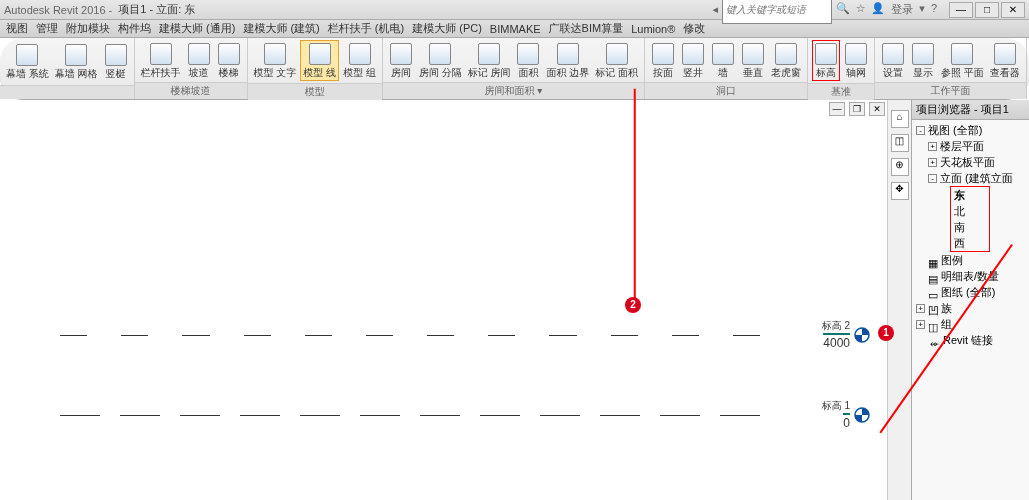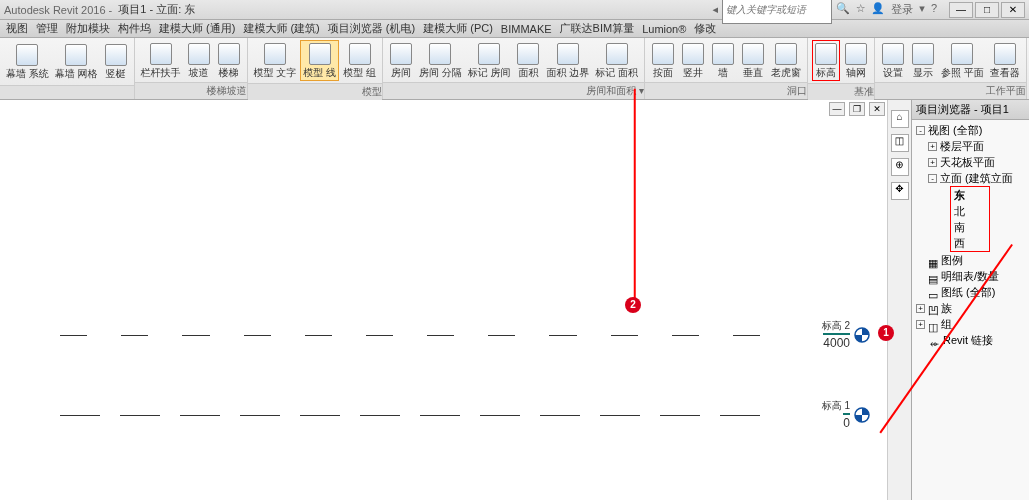--- a/index.html
+++ b/index.html
@@ -8,29 +8,29 @@
 .app-title{color:#666;font-size:11px;}
 .doc-title{color:#333;margin-left:6px;}
 .titlebar-right{margin-left:auto;display:flex;align-items:center;gap:4px;}
 .search-box{width:110px;height:28px;border:1px solid #888;background:#fff;font-size:10px;padding:0 3px;color:#888;font-style:italic;}
 .top-icons{display:flex;gap:6px;color:#666;}
 .top-icons span{cursor:pointer;}
 .win-btns{display:flex;gap:2px;margin-left:8px;}
 .win-btn{width:24px;height:16px;border:1px solid #aaa;background:#e8e8e8;text-align:center;line-height:14px;font-size:10px;cursor:pointer;}
 .menubar{height:18px;background:linear-gradient(#e0e0e0,#d0d0d0);display:flex;align-items:center;padding:0 6px;gap:8px;border-bottom:1px solid #aaa;text-align:center;}
 .menubar span{color:#333;font-size:11px;cursor:pointer;}
-.ribbon{height:62px;background:linear-gradient(#f5f5f5,#e8e8e8);border-bottom:1px solid #aaa;display:flex;}
+.ribbon{height:62px;background:linear-gradient(#f5f5f5,#e8e8e8);border-bottom:1px solid #aaa;display:flex;border-radius:23px;}
 .ribbon-group{border-right:1px solid #ccc;display:flex;flex-direction:column;}
 .ribbon-buttons{display:flex;flex:1;align-items:center;padding:2px 4px;gap:2px;}
 .ribbon-btn{display:flex;flex-direction:column;align-items:center;justify-content:center;min-width:28px;cursor:pointer;padding:2px;}
 .ribbon-btn.active{background:#ffe9a8;border:1px solid #e8a030;}
 .ribbon-btn.highlight{border:1px solid red;}
 .ribbon-icon{width:22px;height:22px;border:1px solid #888;background:linear-gradient(#fff,#d0e0f0);border-radius:2px;}
 .ribbon-label{font-size:10px;color:#333;margin-top:2px;text-align:center;line-height:11px;}
-.ribbon-group-label{font-size:10px;color:#666;text-align:right;padding:1px 0;background:#e0e0e0;border-top:1px solid #ccc;}
+.ribbon-group-label{font-size:10px;color:#666;text-align:center;padding:1px 0;background:#e0e0e0;border-top:1px solid #ccc;}
 .workspace{position:absolute;top:100px;left:0;right:0;bottom:0;display:flex;}
 .canvas{flex:1;background:#fff;position:relative;overflow:hidden;}
 .level-line{position:absolute;left:60px;height:1px;display:flex;align-items:center;}
 .dash{width:40px;height:1px;background:#333;margin-right:20px;}
 .level-label{position:absolute;right:-70px;top:-16px;font-size:10px;color:#333;}
 .level-val{position:absolute;right:-70px;top:-2px;font-size:12px;color:#333;border-top:2px solid #0f766e;padding-top:1px;}
 .level-marker{position:absolute;right:-90px;top:-8px;width:16px;height:16px;}
 .side-toolbar{width:24px;background:#f0f0f0;border-left:1px solid #ccc;display:flex;flex-direction:column;align-items:center;padding-top:10px;gap:6px;}
 .side-tool{width:18px;height:18px;border:1px solid #aaa;background:#fff;cursor:pointer;font-size:10px;text-align:center;}
 .browser{width:118px;background:#f8f8f8;border-left:1px solid #aaa;display:flex;flex-direction:column;}
@@ -71,21 +71,21 @@
   </div>
 </div>
 
 <div class="menubar">
   <span>视图</span>
   <span>管理</span>
   <span>附加模块</span>
   <span>构件坞</span>
   <span>建模大师 (通用)</span>
   <span>建模大师 (建筑)</span>
-  <span>项目浏览器 (机电)</span>
+  <span>栏杆扶手 (机电)</span>
   <span>建模大师 (PC)</span>
   <span>BIMMAKE</span>
   <span>广联达BIM算量</span>
   <span>Lumion®</span>
   <span>修改</span>
 </div>
 
 <div class="ribbon">
   <div class="ribbon-group">
     <div class="ribbon-buttons">

